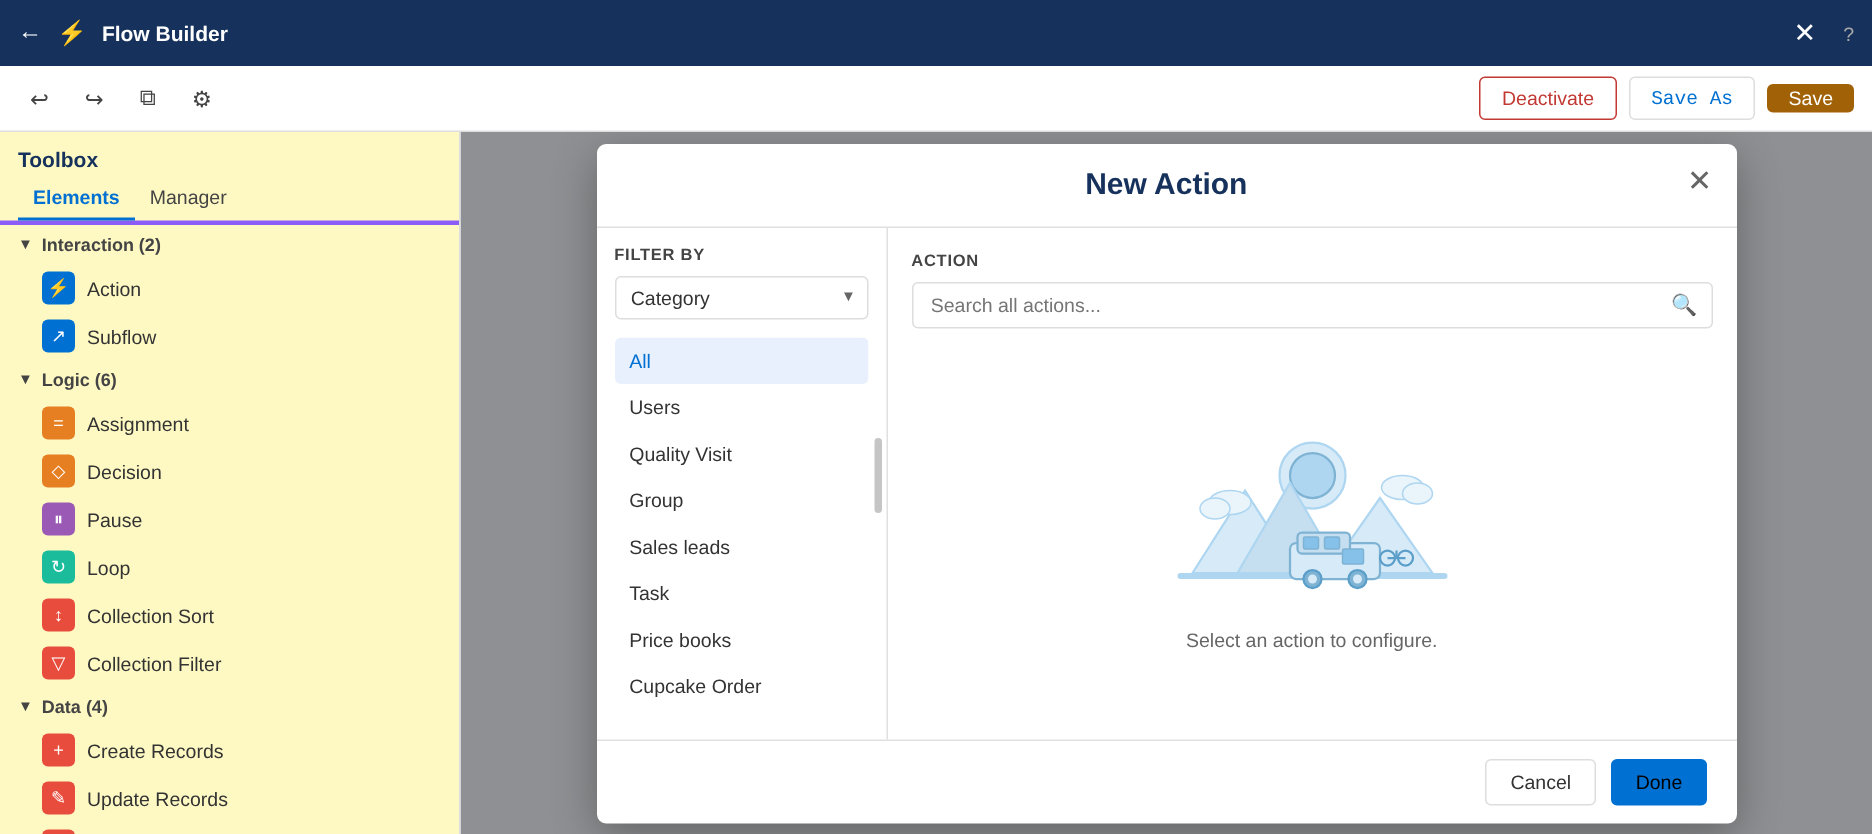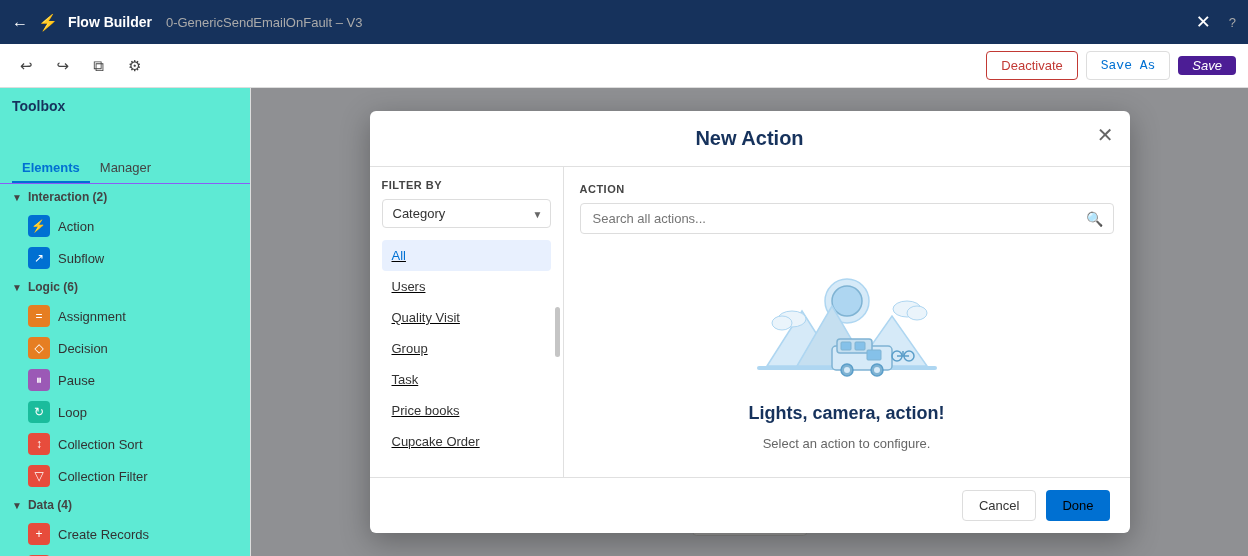--- a/index.html
+++ b/index.html
@@ -57,57 +57,55 @@
       border: 1px solid #ddd;
       color: #0070d2;
       padding: 6px 14px;
       border-radius: 4px;
       cursor: pointer;
       font-size: 13px;
       font-weight: 500;
       font-family: Liberation Mono, monospace;
     }
     .btn-save {
-      background: #4c1d95;
+      background: #a16207;
       border: none;
       color: white;
       padding: 2px 14px;
       border-radius: 4px;
       cursor: pointer;
       font-size: 13px;
       font-weight: 500;
-      font-style: italic;
     }
 
     
     .main-layout {
       display: flex;
       height: calc(556px - 88px);
       position: relative;
     }
 
     
     .sidebar {
-      width: 251px;
-      background: #5eead4;
+      width: 307px;
+      background: #fef9c3;
       border-right: 1px solid #ddd;
       overflow-y: auto;
       flex-shrink: 0;
     }
     .toolbox-header {
       padding: 10px 12px 4px;
       font-size: 14px;
       font-weight: 700;
       color: #16325c;
     }
     .toolbox-tabs {
       display: flex;
-      border-bottom: 1px solid #8b5cf6;
+      border-bottom: 3px solid #8b5cf6;
       padding: 0 12px;
-      margin-top: 36px;
     }
     .toolbox-tab {
       padding: 6px 10px;
       cursor: pointer;
       font-size: 13px;
       color: #444;
       border-bottom: 2px solid transparent;
     }
     .toolbox-tab.active {
       color: #0070d2;
@@ -239,21 +237,20 @@
       transform: translateY(-50%);
       font-size: 10px;
       color: #666;
       pointer-events: none;
     }
 
     
     .category-list {
       margin-top: 4px;
       overflow-y: auto;
-      text-decoration: underline;
     }
     .category-item {
       padding: 8px 10px;
       cursor: pointer;
       border-radius: 4px;
       font-size: 13px;
       color: #333;
     }
     .category-item.active {
       background: #e8f0fe;
@@ -376,21 +373,20 @@
       font-size: 14px;
     }
   </style>
 </head>
 <body>
 
 <div class="top-bar">
   <span style="cursor:pointer; font-size:16px;">←</span>
   <span style="font-size:16px;">⚡</span>
   <span style="font-size:14px; font-weight:600;">Flow Builder</span>
-  <span style="font-size:13px; color:#aaa; margin-left:4px;">0-GenericSendEmailOnFault – V3</span>
   <span class="top-bar-close" style="margin-left:auto;">✕</span>
   <span class="top-bar-help" style="margin-left:8px;">?</span>
 </div>
 
 <div class="toolbar">
   <button class="toolbar-btn">↩</button>
   <button class="toolbar-btn">↪</button>
   <button class="toolbar-btn">⧉</button>
   <button class="toolbar-btn">⚙</button>
   <div class="toolbar-spacer"></div>
@@ -495,20 +491,21 @@
                 <option>Object</option>
               </select>
               <span class="filter-chevron">▼</span>
             </div>
 
             <div class="category-list">
               <div class="category-item active">All</div>
               <div class="category-item">Users</div>
               <div class="category-item">Quality Visit</div>
               <div class="category-item">Group</div>
+              <div class="category-item">Sales leads</div>
               <div class="category-item">Task</div>
               <div class="category-item">Price books</div>
               <div class="category-item">Cupcake Order</div>
             </div>
 
             <div style="position:absolute; right:3px; top:140px; width:5px; height:50px; background:#c5c5c5; border-radius:3px;"></div>
           </div>
 
           <div class="action-panel">
             <div class="action-label">Action</div>
@@ -546,21 +543,20 @@
                 <circle cx="110" cy="109" r="3" fill="#d6eaf8"></circle>
                 <circle cx="140" cy="109" r="6" fill="#7fb3d3" stroke="#5b9ec9" stroke-width="1.5"></circle>
                 <circle cx="140" cy="109" r="3" fill="#d6eaf8"></circle>
 
                 <circle cx="160" cy="95" r="5" fill="none" stroke="#5b9ec9" stroke-width="1.5"></circle>
                 <circle cx="172" cy="95" r="5" fill="none" stroke="#5b9ec9" stroke-width="1.5"></circle>
                 <line x1="160" y1="95" x2="172" y2="95" stroke="#5b9ec9" stroke-width="1.5"></line>
                 <line x1="166" y1="90" x2="166" y2="95" stroke="#5b9ec9" stroke-width="1.5"></line>
               </svg>
 
-              <div class="empty-title">Lights, camera, action!</div>
               <div class="empty-subtitle">Select an action to configure.</div>
             </div>
           </div>
 
         </div>
 
         <div class="modal-footer">
           <button class="btn-cancel">Cancel</button>
           <button class="btn-done">Done</button>
         </div>

